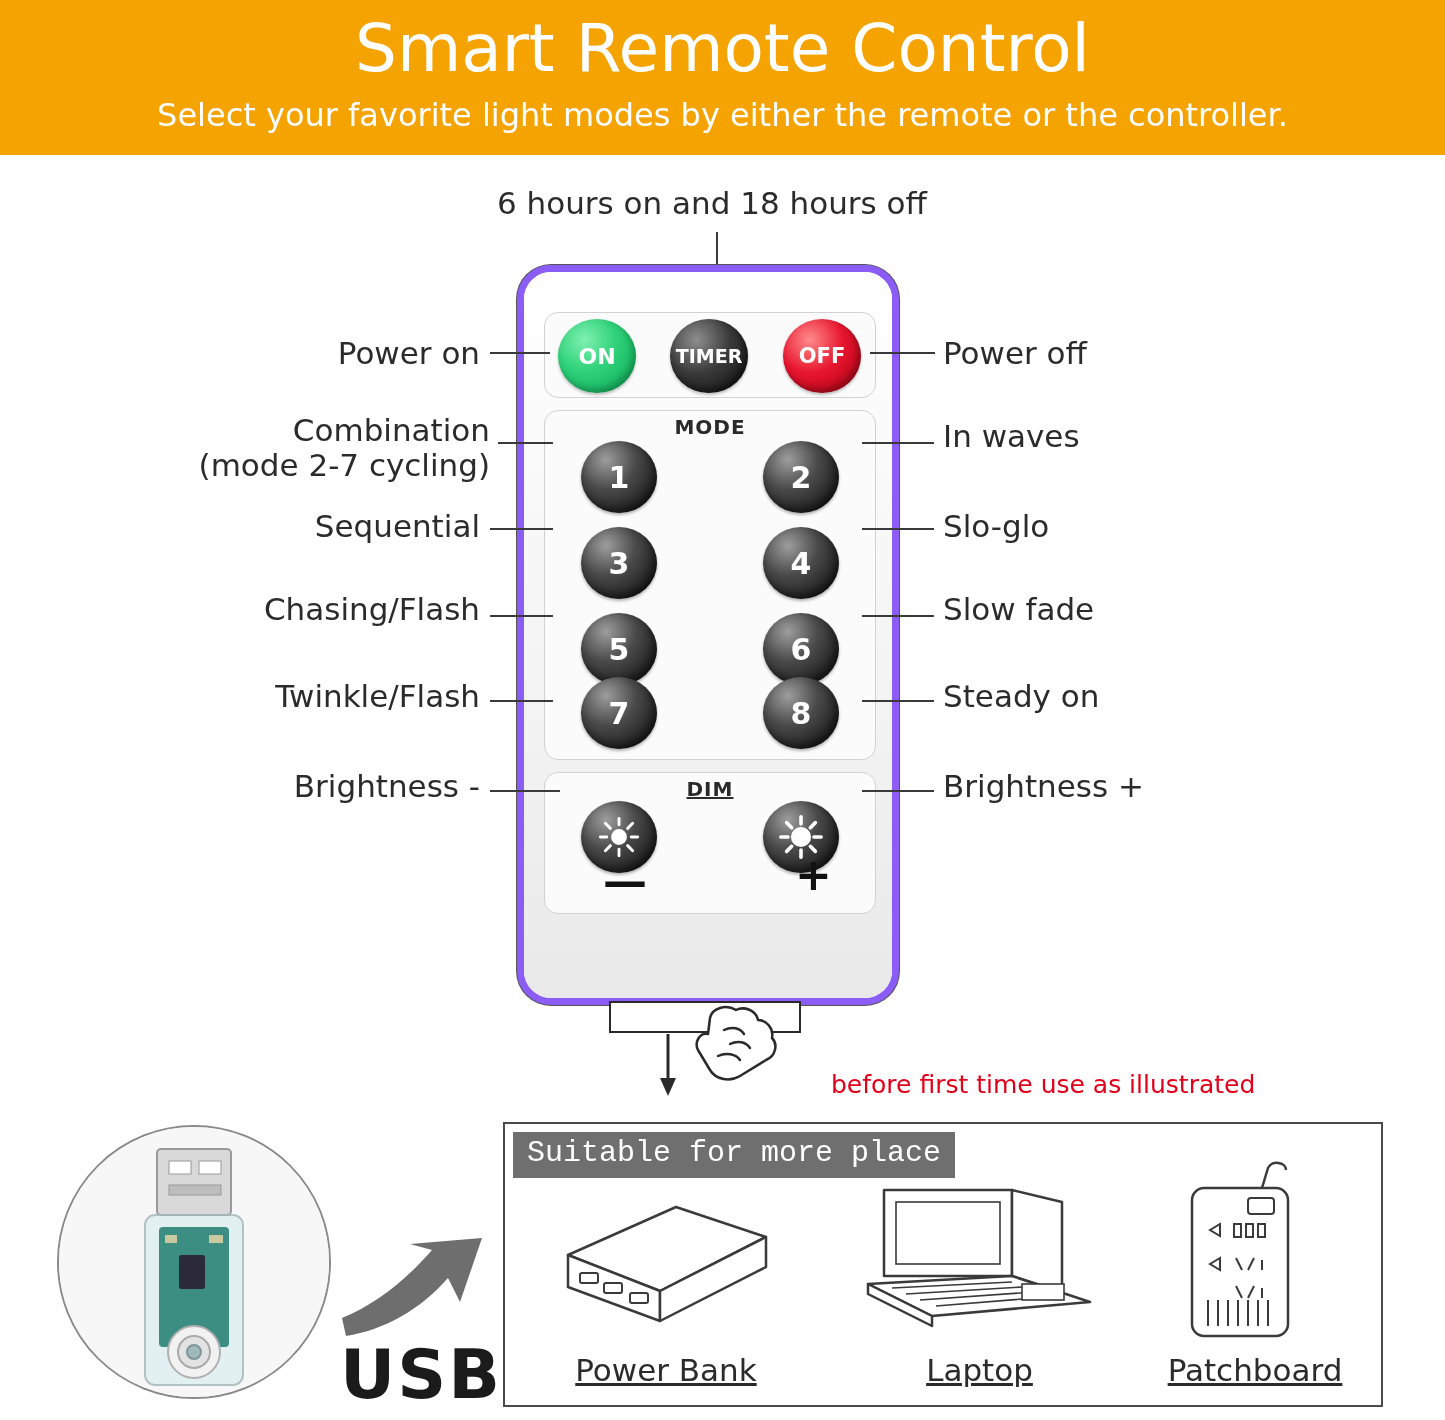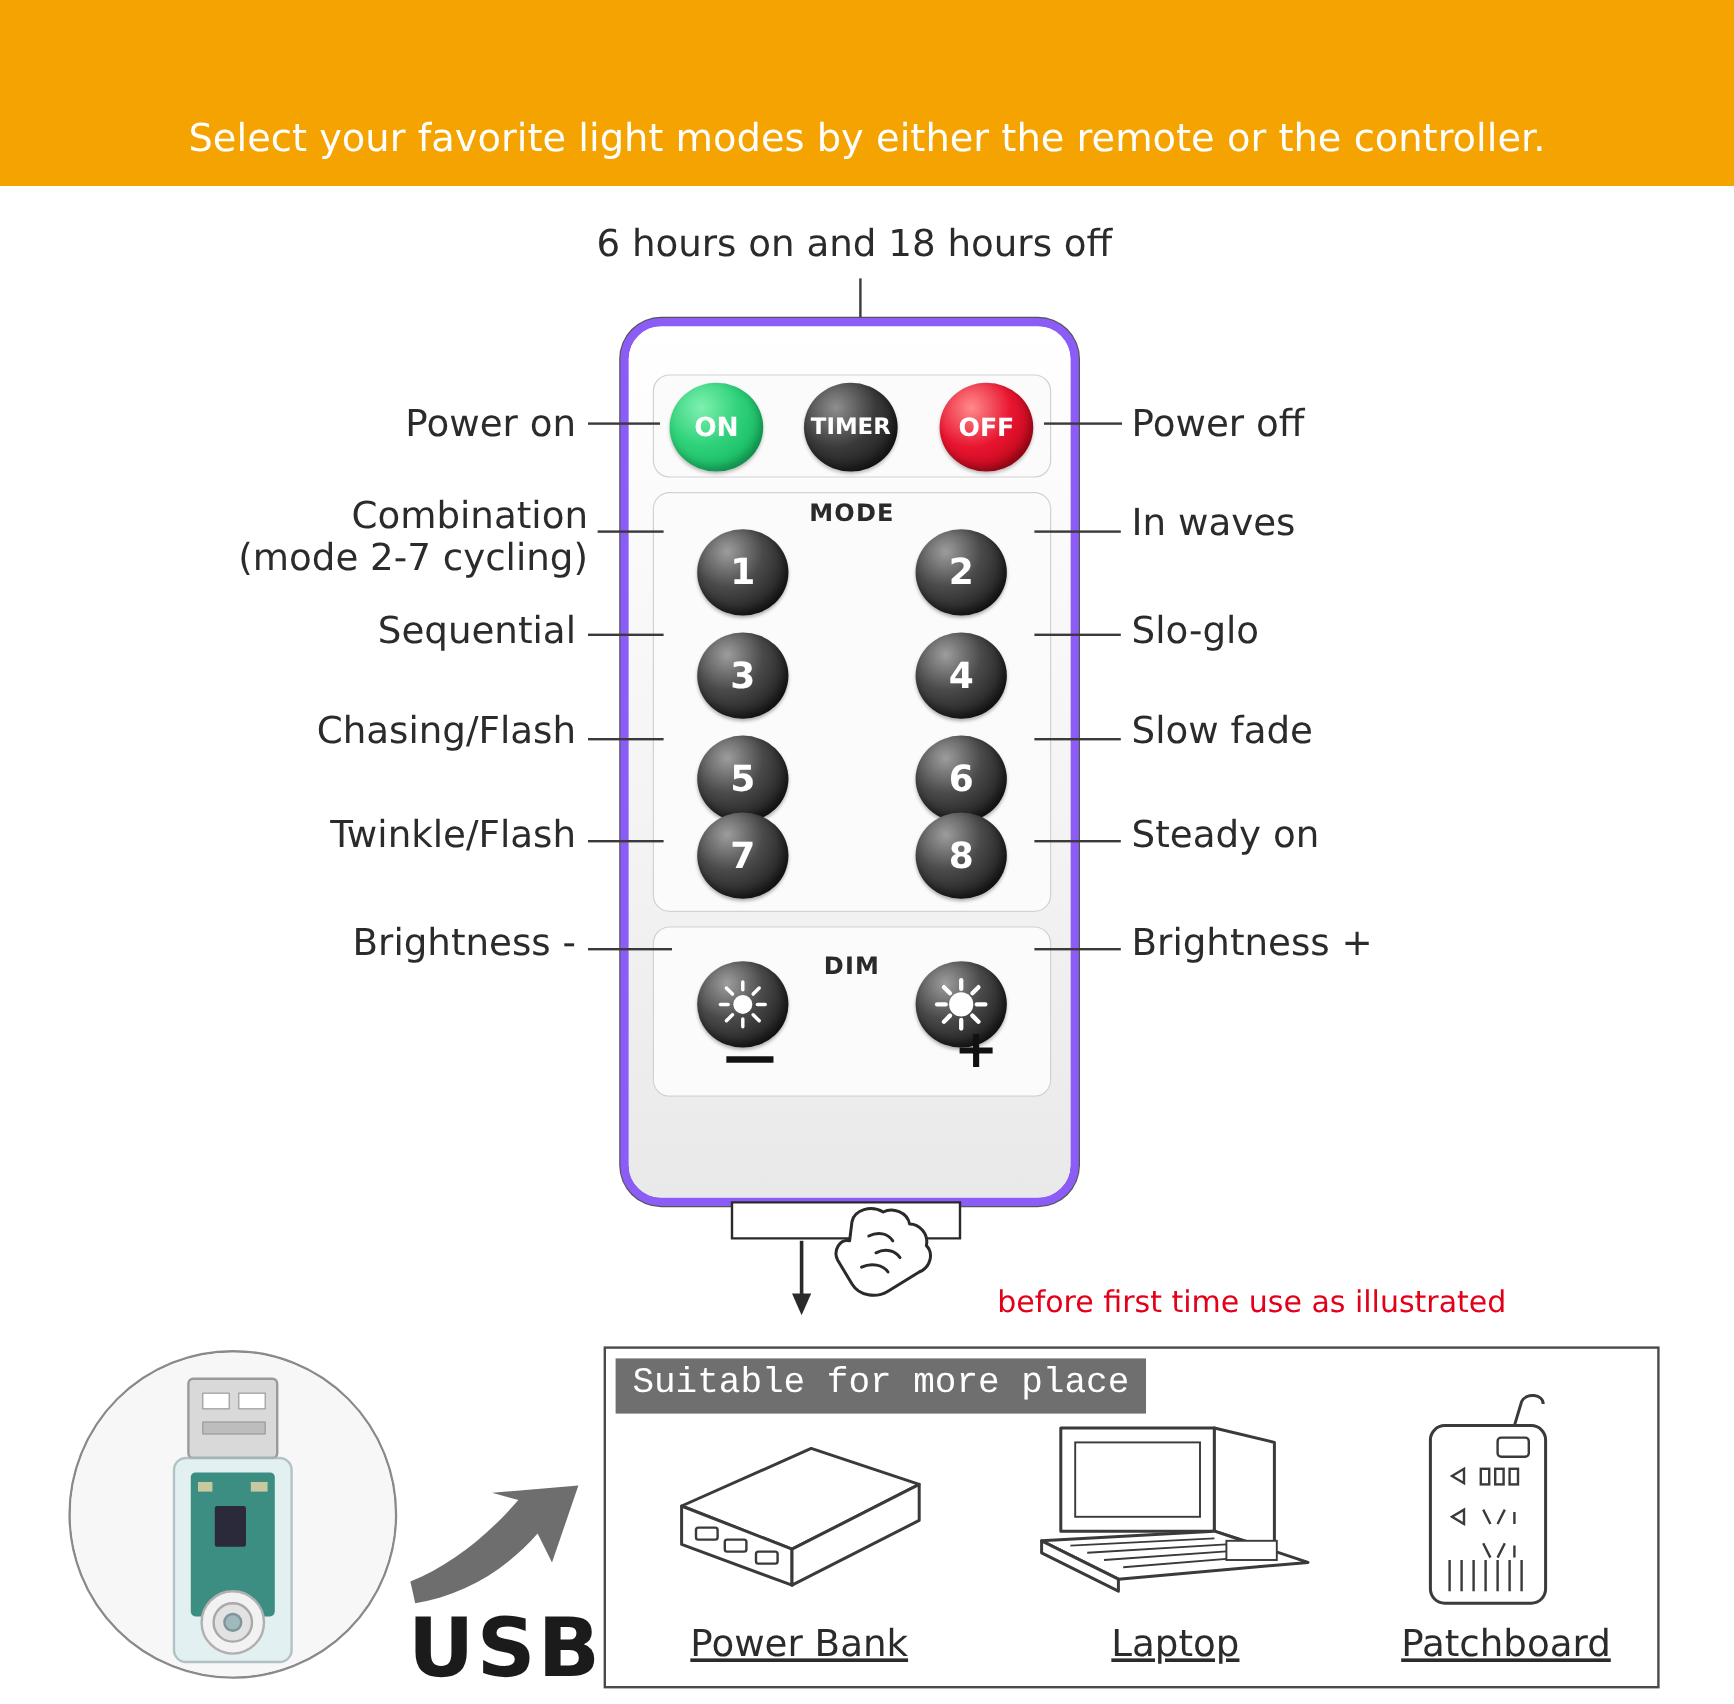--- a/index.html
+++ b/index.html
@@ -214,20 +214,21 @@
     color: #2b2b2b;
     text-align: center;
     font-family: "DejaVu Sans", sans-serif;
     text-decoration: underline;
   }
 </style>
 </head>
 <body>
 
 <div class="banner">
+  <div class="banner-title">Smart Remote Control</div>
   <div class="banner-sub">Select your favorite light modes by either the remote or the controller.</div>
 </div>
 
 <div class="label" style="left:497px; top:185px;">6 hours on and 18 hours off</div>
 <div class="leader-v" style="left:716px; top:232px; height:85px;"></div>
 
 <div class="remote">
   <div class="remote-inner-shade"></div>
 
   <div class="panel panel-top">
@@ -268,21 +269,21 @@
 
     <div class="btn btn-num" style="left:36px; top:266px;">
         <span>7</span>
       </div>
     <div class="btn btn-num" style="left:218px; top:266px;">
         <span>8</span>
       </div>
   </div>
 
   <div class="panel panel-dim">
-    <div class="panel-label" style="top:20px;">DIM</div>
+    <div class="panel-label" style="top:4px;text-decoration:underline;">DIM</div>
 
     <div class="btn btn-dim" style="left:36px; top:28px;">
       <svg class="sunburst" viewBox="0 0 64 64">
         <circle cx="32" cy="32" r="11" fill="#ffffff"></circle>
         <g stroke="#ffffff" stroke-width="4" stroke-linecap="round">
           <line x1="32" y1="6" x2="32" y2="15"></line>
           <line x1="32" y1="49" x2="32" y2="58"></line>
           <line x1="6" y1="32" x2="15" y2="32"></line>
           <line x1="49" y1="32" x2="58" y2="32"></line>
           <line x1="13" y1="13" x2="20" y2="20"></line>

